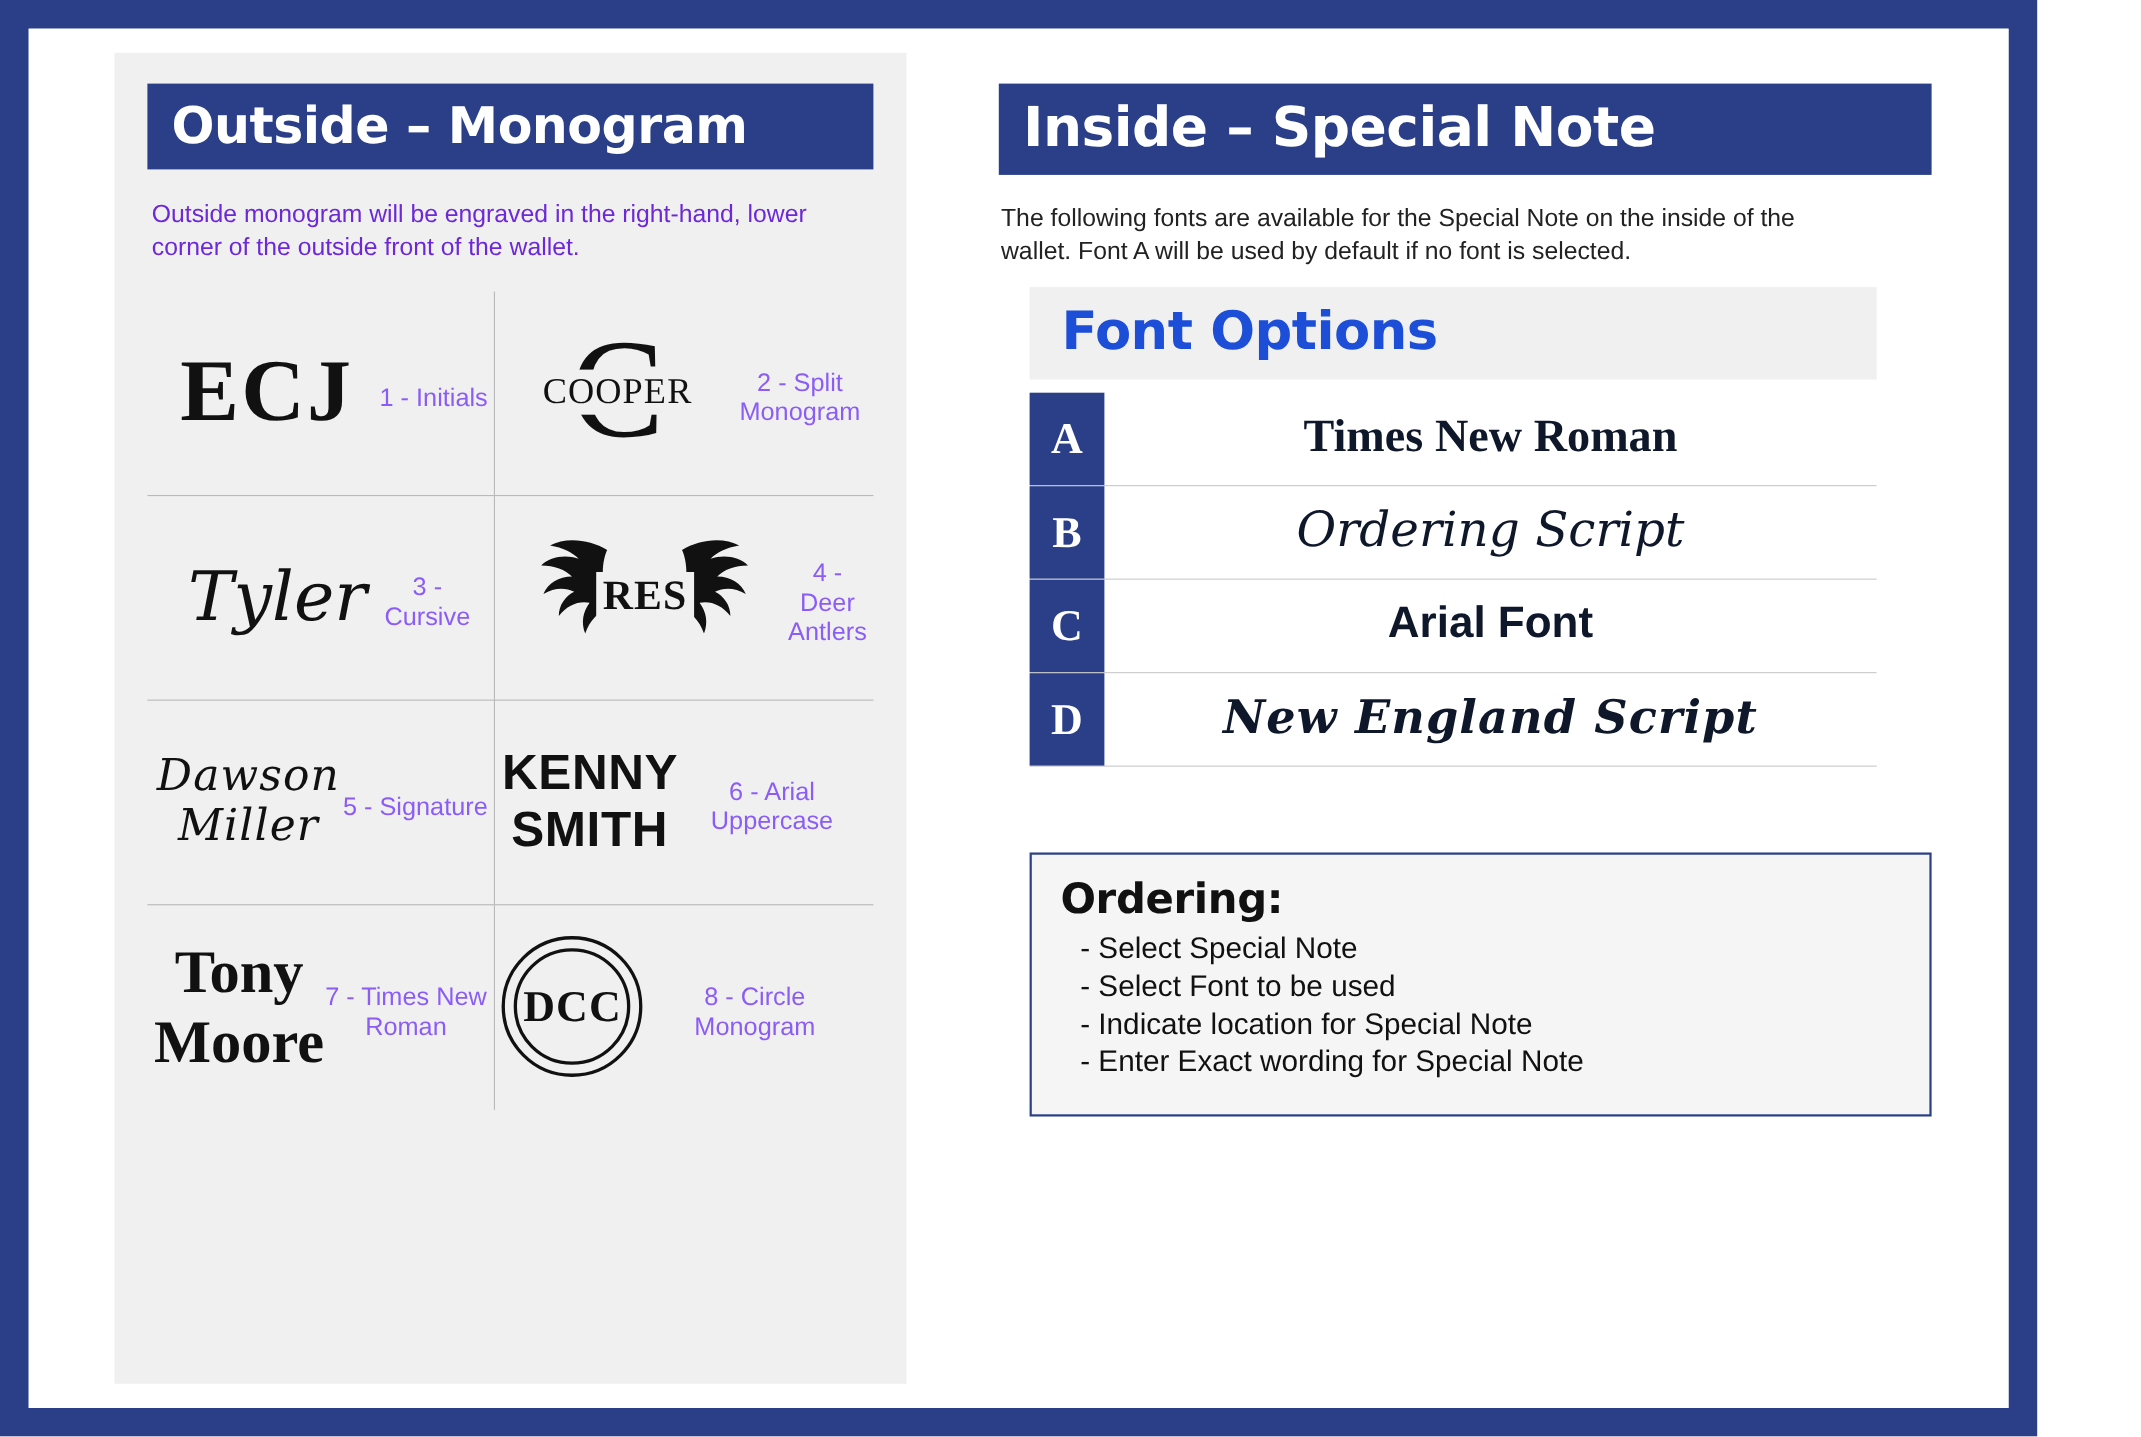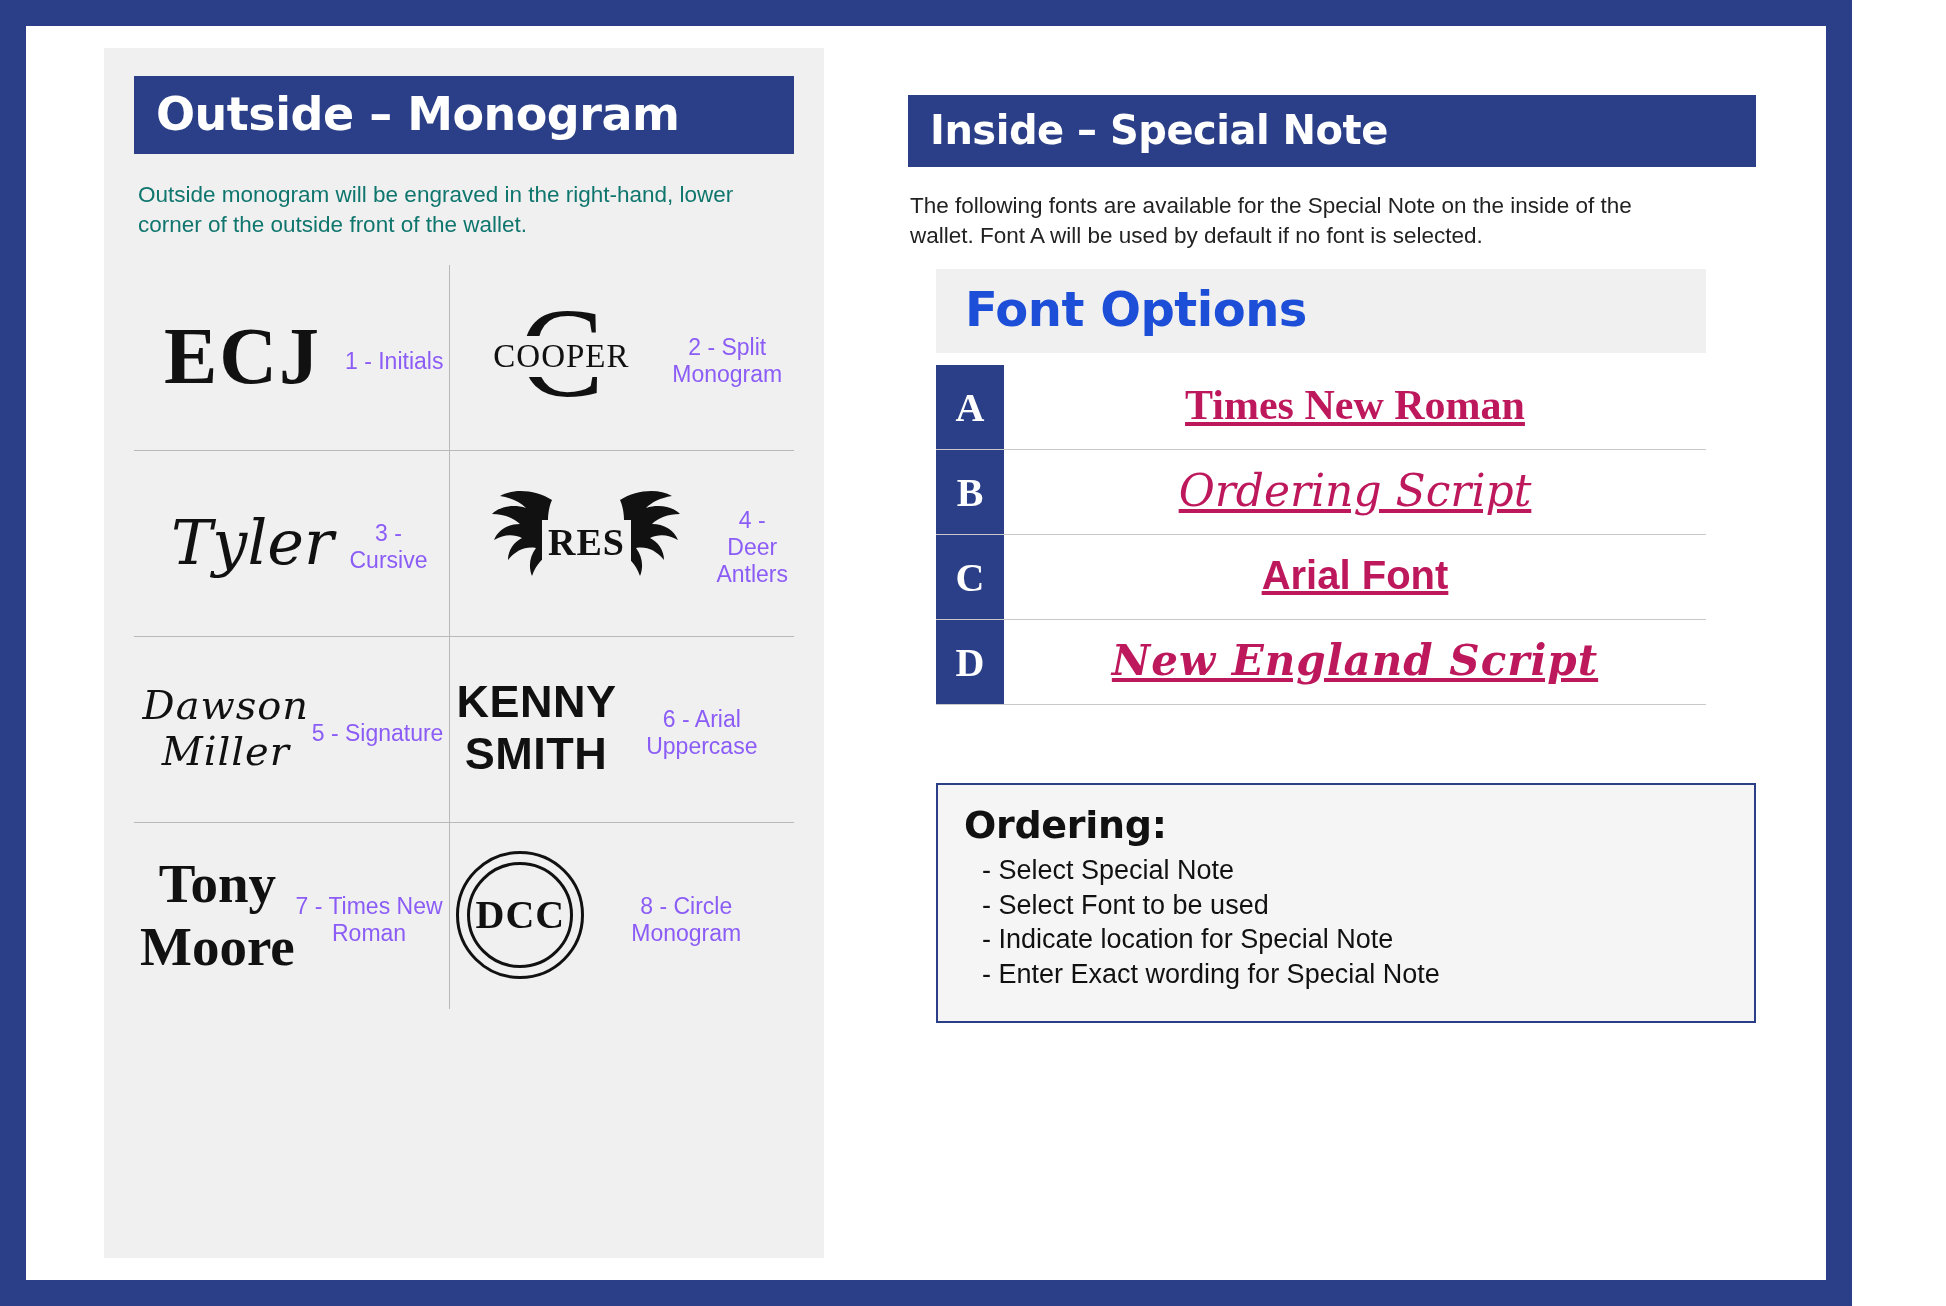--- a/index.html
+++ b/index.html
@@ -36,21 +36,21 @@
     color: #ffffff;
     font-family: "DejaVu Sans", sans-serif;
     font-weight: bold;
     font-size: 46px;
     letter-spacing: -0.5px;
     padding: 14px 22px 16px 22px;
     line-height: 1.05;
   }
   .intro {
     font-size: 22.5px;
-    color: #0f766e;
+    color: #6d28d9;
     line-height: 1.34;
     margin: 26px 4px 0 4px;
     max-width: 770px;
   }
 
   .grid {
     margin-top: 24px;
     display: grid;
     grid-template-columns: 1fr 1fr;
   }
@@ -175,21 +175,21 @@
     letter-spacing: 1px;
     position: relative; z-index: 2;
   }
 
   
   .right-panel {
     flex: 1;
     padding-top: 28px;
     padding-right: 40px;
   }
-  .right-panel .band { font-size: 40px; margin-top: 19px; }
+  .right-panel .band { font-size: 50px; }
   .note-intro {
     font-size: 22.5px;
     color: #222;
     line-height: 1.34;
     margin: 24px 2px 0 2px;
     max-width: 790px;
   }
   .font-options-head {
     background: #f0f0f0;
     margin-top: 18px;
@@ -219,23 +219,22 @@
     color: #fff;
     font-family: "Liberation Serif", serif;
     font-weight: bold;
     font-size: 40px;
     display: flex; align-items: center; justify-content: center;
   }
   .font-val {
     flex: 1;
     display: flex; align-items: center; justify-content: center;
     padding: 8px 0 12px 0;
-    color: #be185d;
+    color: #0f172a;
     min-height: 84px;
-    text-decoration: underline;
   }
   .fv-times { font-family: "Liberation Serif", serif; font-weight: bold; font-size: 42px; }
   .fv-classic { font-family: "DejaVu Serif", serif; font-style: italic; font-size: 44px; }
   .fv-arial { font-family: "Liberation Sans", sans-serif; font-weight: bold; font-size: 40px; }
   .fv-newengland { font-family: "DejaVu Serif", serif; font-style: italic; font-weight: bold; font-size: 42px; letter-spacing: 1px; }
 
   .ordering {
     margin-left: 28px;
     margin-top: 78px;
     width: 820px;

